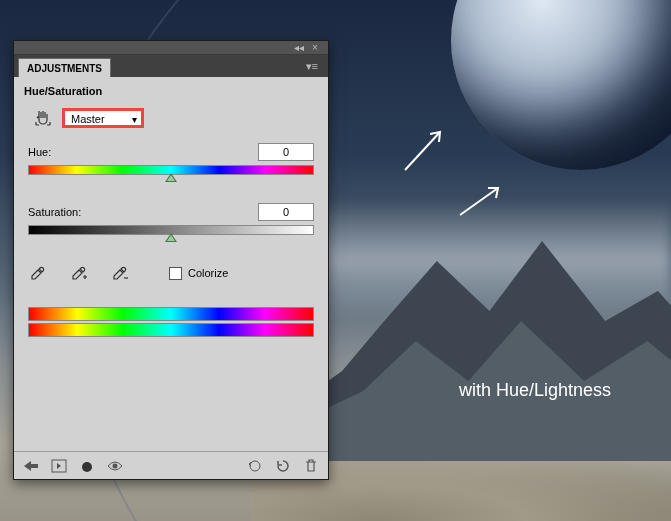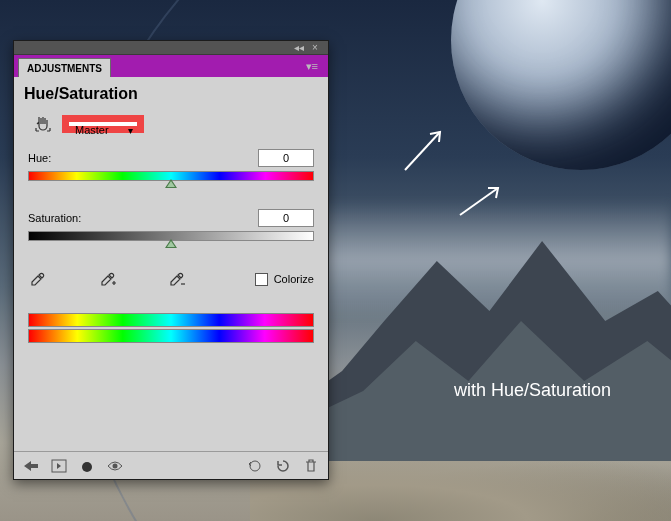--- a/index.html
+++ b/index.html
@@ -34,50 +34,50 @@
   .caption { position:absolute; bottom:120px; right:60px; color:#fff; font-size:18px; font-family: Arial, sans-serif; }
 
   
   .panel { position:absolute; left:13px; top:40px; width:316px; height:440px;
     background:#535353; border:1px solid #1c1c1c; box-shadow: 0 4px 12px rgba(0,0,0,.5); }
   .panel-topbar { height:14px; background:#535353; border-bottom:1px solid #3a3a3a; position:relative; }
   .mini-icon { position:absolute; top:2px; width:10px; height:10px; color:#bbb; font-size:10px; line-height:10px; text-align:center; cursor:pointer; }
   .collapse-icon { right:24px; }
   .close-icon { right:8px; }
 
-  .tabs { height:22px; background:#a21caf; display:flex; align-items:flex-end; padding-left:4px; }
+  .tabs { height:22px; background:#404040; display:flex; align-items:flex-end; padding-left:4px; }
   .tab { background:#d2d2d2; color:#000; font-weight:bold; font-size:10px; padding:4px 8px;
     border:1px solid #6a6a6a; border-bottom:none; position:relative; top:1px; }
   .tab-menu { margin-left:auto; margin-right:6px; color:#bbb; font-size:11px; padding:4px; cursor:pointer; }
 
   .panel-body { background:#d2d2d2; height:calc(100% - 14px - 22px - 28px); padding:8px 10px; color:#000; position:relative; }
 
   .row { display:flex; align-items:center; margin-bottom:8px; }
-  .label-bold { font-weight:bold; font-size:16px; margin-right:6px; }
+  .label-bold { font-weight:bold; font-size:11px; margin-right:6px; }
   .preset-select { flex:1; height:20px; background:#fff; border:1px solid #888; font-size:11px; padding:2px 18px 2px 6px; position:relative; cursor:pointer; }
   .preset-select::after { content:"▾"; position:absolute; right:6px; top:3px; font-size:10px; }
 
   .tool-row { display:flex; align-items:center; gap:8px; margin:10px 0 14px 8px; }
   .hand-icon { width:22px; height:22px; display:flex; align-items:center; justify-content:center; }
-  .mini-select { width:82px; height:14px; background:#fff; border:7px solid #ef4444; font-size:11px; padding:2px 16px 2px 6px; position:relative; cursor:pointer; }
+  .mini-select { width:82px; height:20px; background:#fff; border:3px solid #ef4444; font-size:11px; padding:2px 16px 2px 6px; position:relative; cursor:pointer; }
   .mini-select::after { content:"▾"; position:absolute; right:4px; top:3px; font-size:10px; }
 
   .slider-group { margin:0 4px 28px 4px; }
   .slider-header { display:flex; justify-content:space-between; align-items:center; margin-bottom:4px; }
   .slider-label { font-size:11px; }
   .slider-value { width:56px; height:18px; background:#fff; border:1px solid #888; text-align:center; font-size:11px; line-height:16px; }
   .slider-track { height:10px; position:relative; margin-top:2px; }
   .hue-track { background: linear-gradient(90deg, #ff0000 0%, #ffff00 17%, #00ff00 33%, #00ffff 50%, #0000ff 67%, #ff00ff 83%, #ff0000 100%); }
   .sat-track { background: linear-gradient(90deg, #808080 0%, #ff0000 100%); }
   .light-track { background: linear-gradient(90deg, #000 0%, #808080 50%, #fff 100%); }
   .slider-track::before { content:""; position:absolute; inset:0; border:1px solid #888; }
   .thumb { position:absolute; top:8px; width:0; height:0; border-left:6px solid transparent; border-right:6px solid transparent; border-bottom:9px solid #4a7a4a; transform:translateX(-6px); cursor:pointer; }
   .thumb::after { content:""; position:absolute; left:-4px; top:2px; border-left:4px solid transparent; border-right:4px solid transparent; border-bottom:6px solid #a0c8a0; }
 
-  .eyedrop-row { display:flex; align-items:center; gap:21px; margin:18px 4px 0 4px;justify-content:space-between; }
+  .eyedrop-row { display:flex; align-items:center; gap:21px; margin:18px 4px 0 4px; }
   .eyedrop { width:20px; height:20px; display:flex; align-items:center; justify-content:center; cursor:pointer; }
   .checkbox-row { display:flex; align-items:center; gap:6px; margin-left:18px; font-size:11px; }
   .checkbox { width:13px; height:13px; background:#fff; border:1px solid #555; cursor:pointer; }
 
   .spacer { height:24px; }
   .color-strip { height:14px; margin:0 4px; border:1px solid #888;
     background: linear-gradient(90deg, #ff0000 0%, #ffff00 17%, #00ff00 33%, #00ffff 50%, #0000ff 67%, #ff00ff 83%, #ff0000 100%); }
   .color-strip + .color-strip { margin-top:2px; }
 
   .panel-footer { height:28px; background:#d2d2d2; border-top:1px solid #9a9a9a; display:flex; align-items:center; padding:0 8px; gap:10px; }
@@ -103,21 +103,21 @@
       <line x1="10" y1="50" x2="45" y2="12"></line>
       <polyline points="35,14 45,12 44,22"></polyline>
     </svg>
 </div>
 <div class="arrow" style="top:170px; left:450px">
   <svg viewBox="0 0 60 60">
       <line x1="10" y1="45" x2="48" y2="18"></line>
       <polyline points="38,18 48,18 46,28"></polyline>
     </svg>
 </div>
-<div class="caption">with Hue/Saturation</div>
+<div class="caption">with Hue/Lightness</div>
 
 <div class="panel">
   <div class="panel-topbar">
     <span class="mini-icon collapse-icon">◂◂</span>
     <span class="mini-icon close-icon">×</span>
   </div>
   <div class="tabs">
     <div class="tab">ADJUSTMENTS</div>
     <div class="tab-menu">▾≡</div>
   </div>

